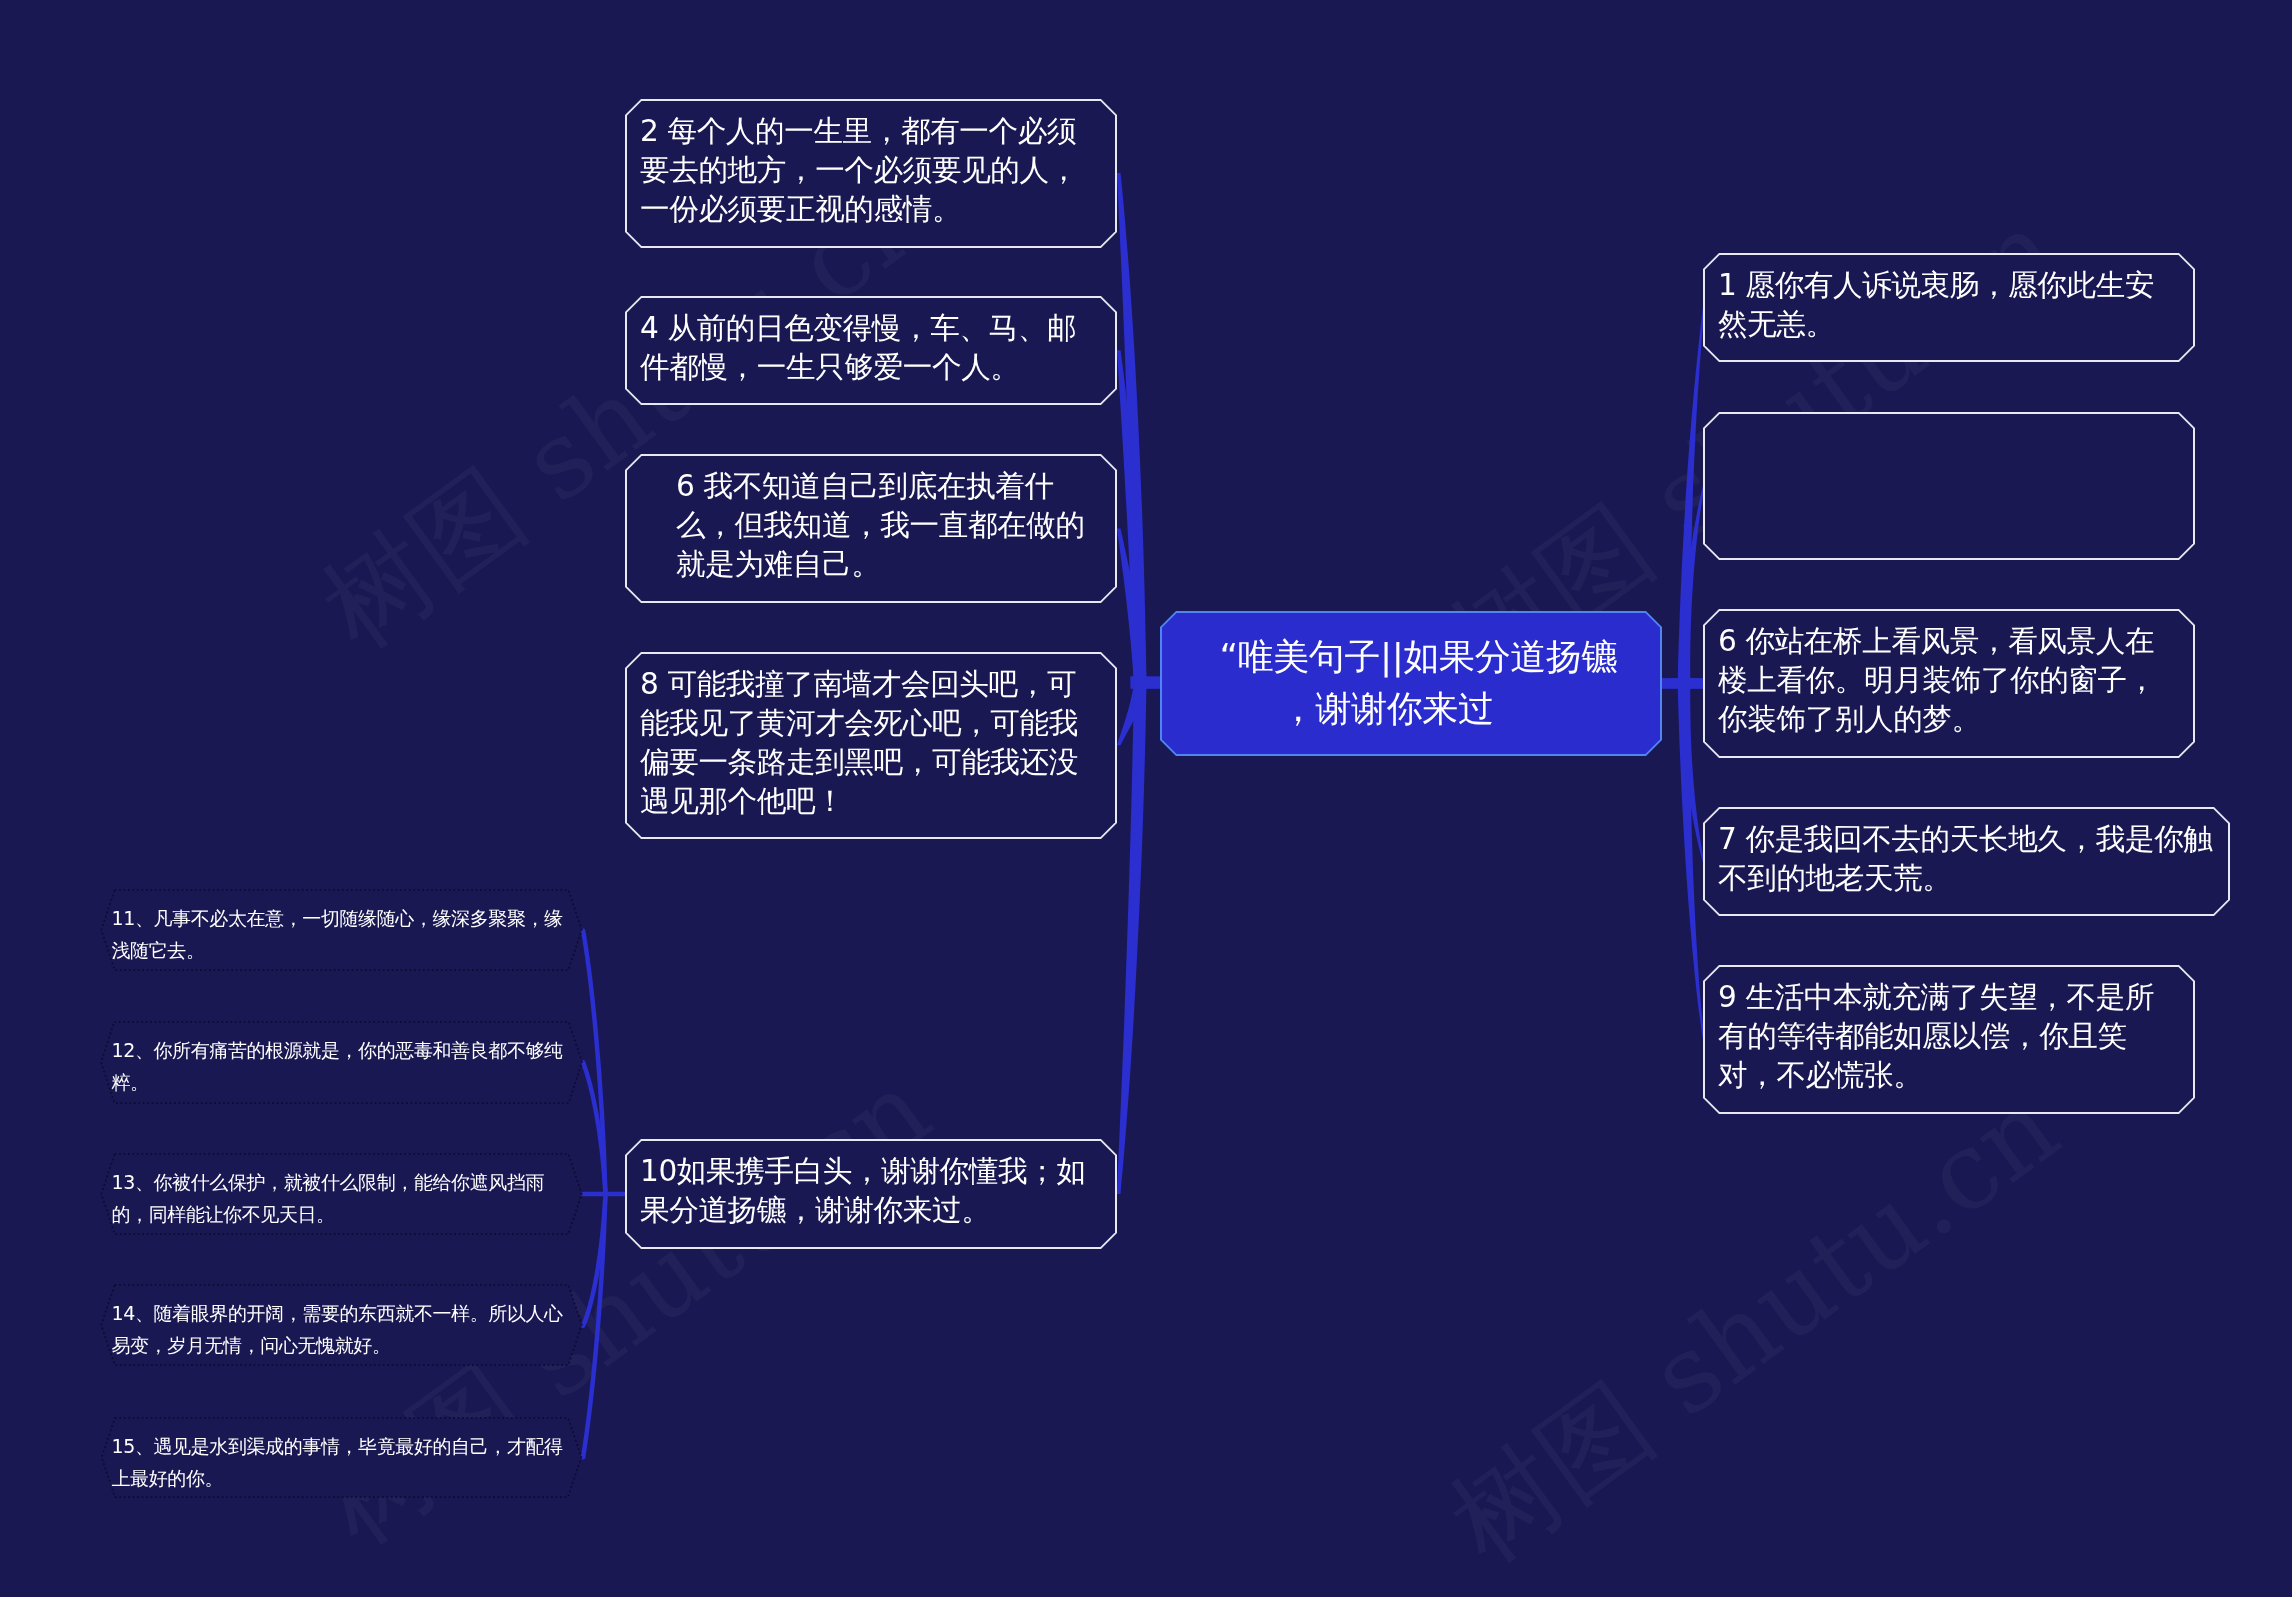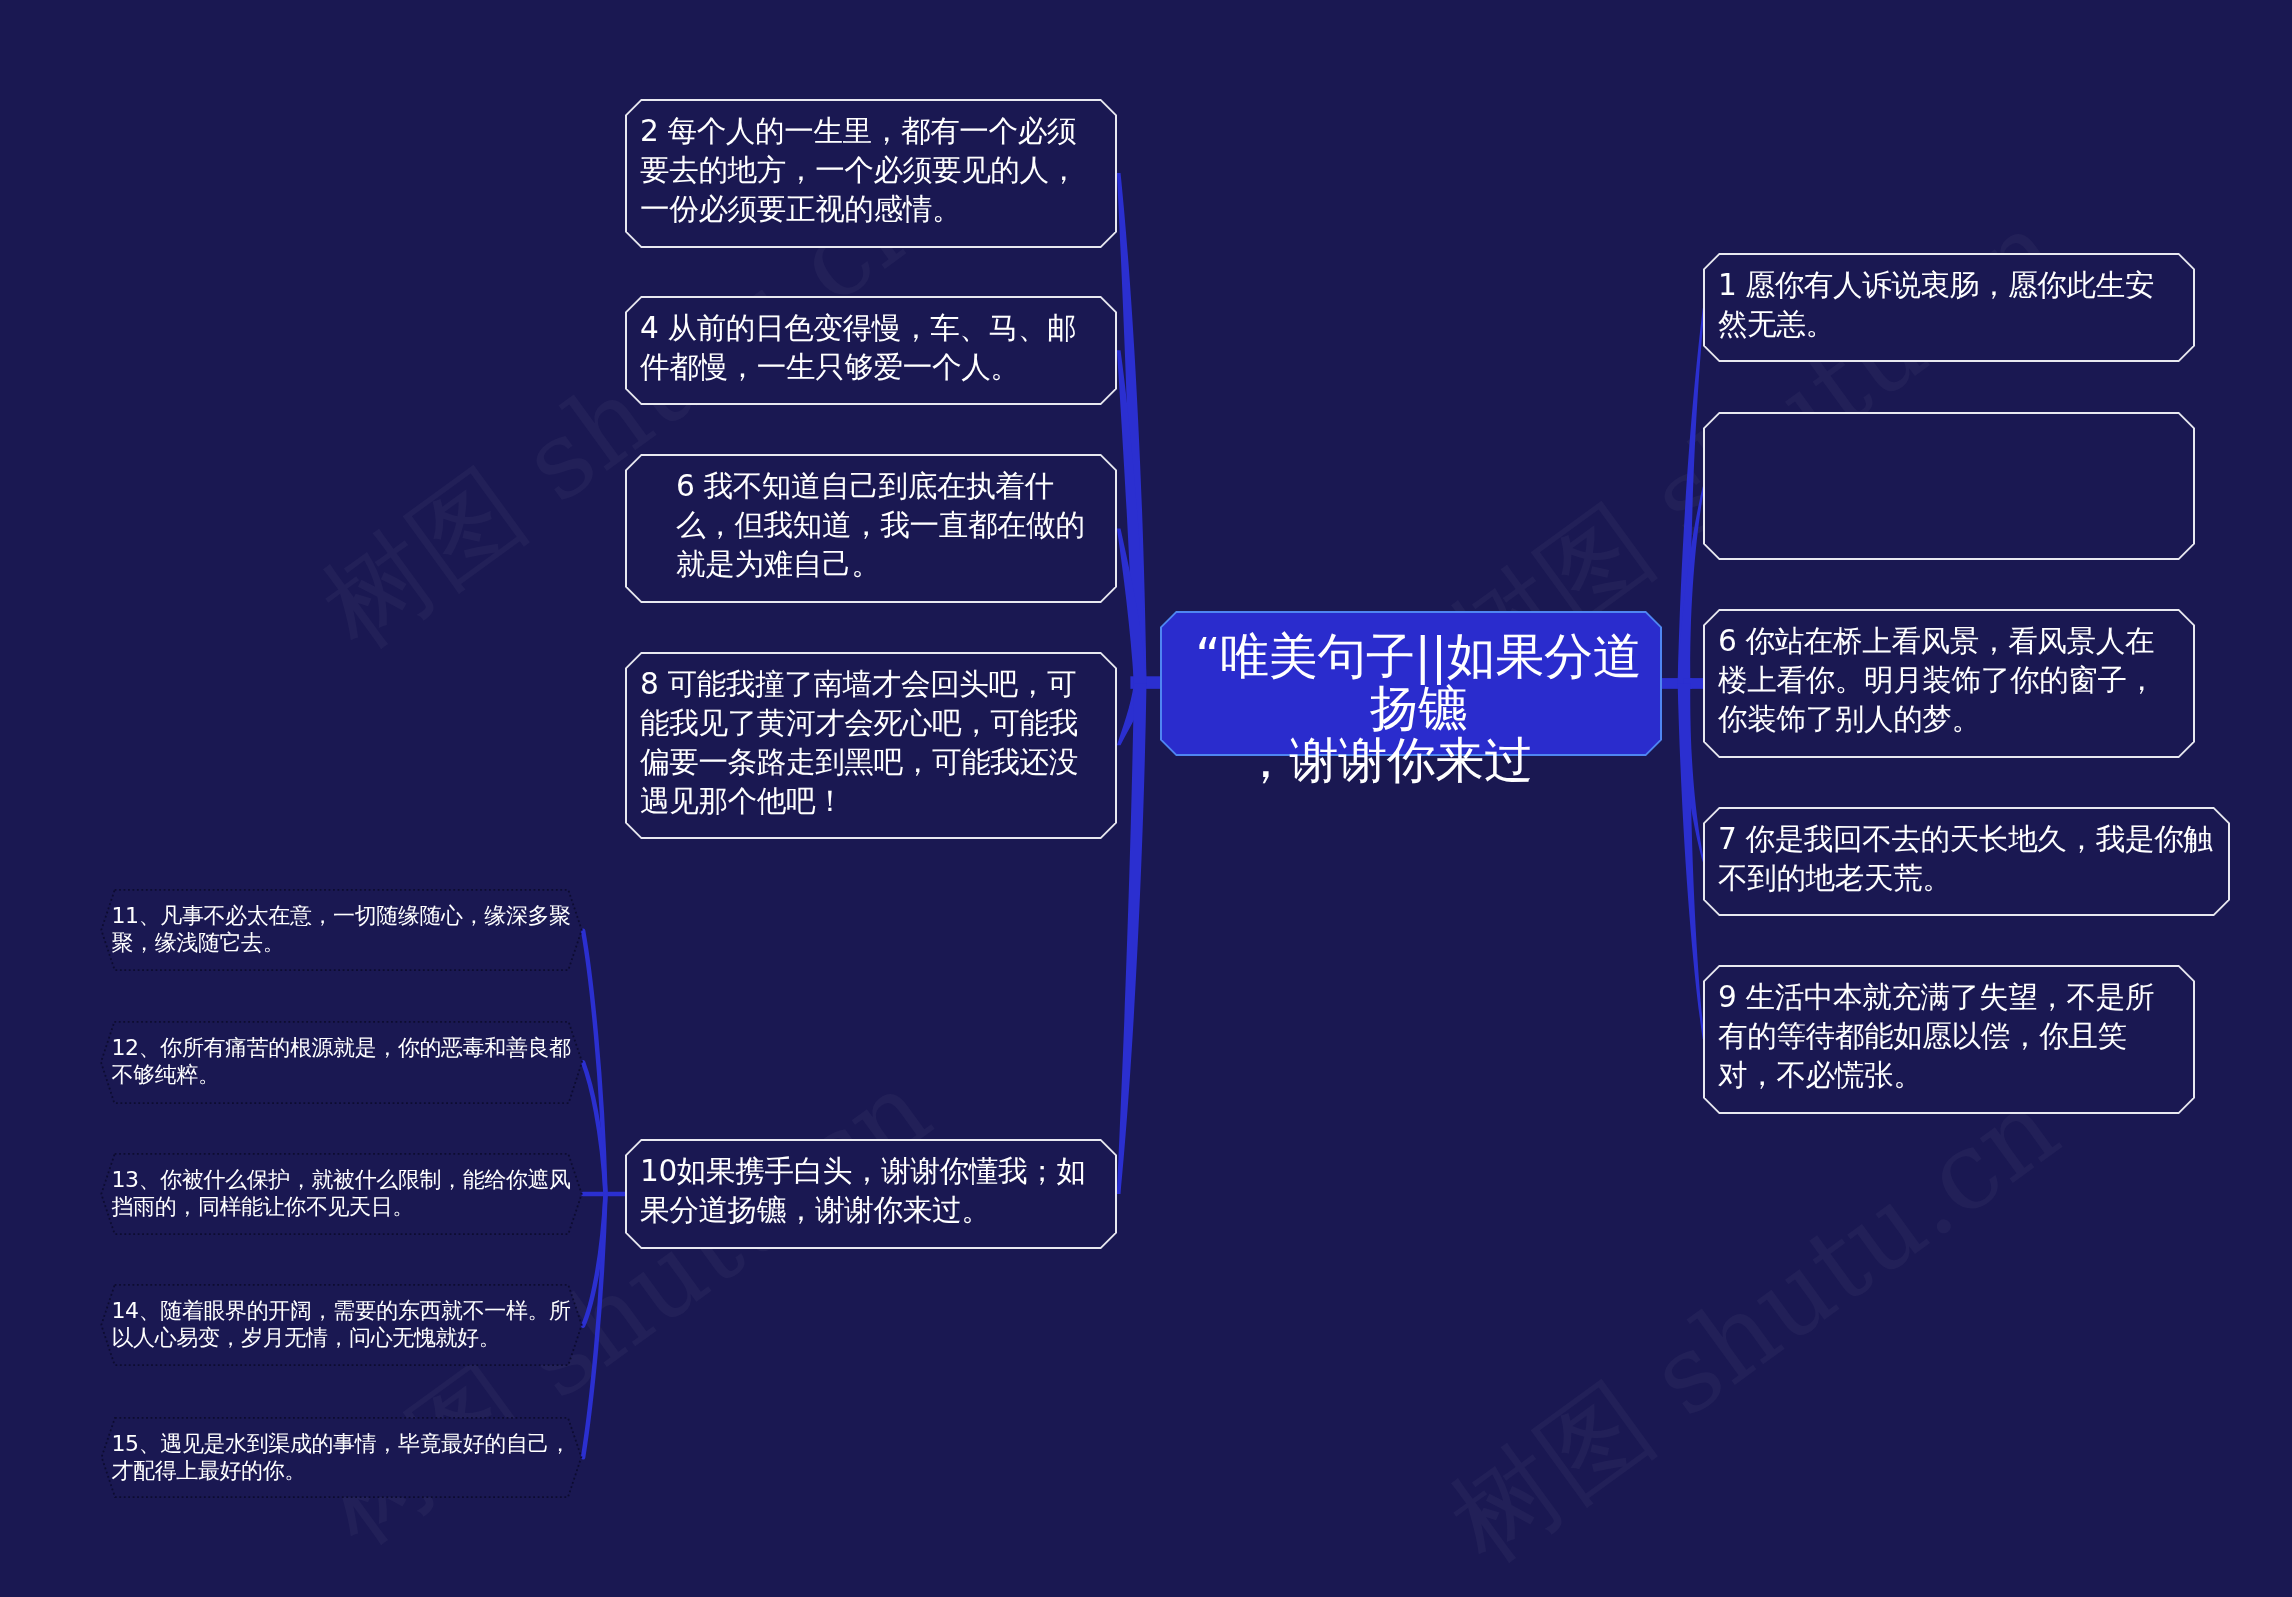--- a/index.html
+++ b/index.html
@@ -26,27 +26,27 @@
     position: absolute; inset: 1.8px; background: #1a1852;
     clip-path: polygon(15px 0, calc(100% - 15px) 0, 100% 15px, 100% calc(100% - 15px), calc(100% - 15px) 100%, 15px 100%, 0 calc(100% - 15px), 0 15px);
   }
   .node .txt {
     position: relative; padding: 12.5px 14.3px 0 15px;
     font-size: 29.6px; line-height: 39px; letter-spacing: -0.4px;
   }
   .central .oct-outer { background: #4f86f2; }
   .central .oct-inner { background: #2a2ccd; inset: 1.8px; }
   .central .txt {
-    position: relative; text-align: center; font-size: 49px; line-height: 52px;
+    position: relative; text-align: center; font-size: 36px; line-height: 52px;
     padding: 19.7px 12.5px 0 27px;
   }
   .sub { position: absolute; }
   .sub svg { position: absolute; left: 0; top: 0; }
   .sub .txt {
-    position: relative; padding: 12.5px 10.7px 0 12.5px; font-size: 22px; line-height: 27px;
+    position: relative; padding: 12.5px 10.7px 0 12.5px; font-size: 19px; line-height: 32px;
     letter-spacing: -0.4px;
   }
 </style>
 </head>
 <body>
 
 <div class="wm" style="left:269px; top:340px;">树图 shutu.cn</div>
 <div class="wm" style="left:1397px; top:376px;">树图 shutu.cn</div>
 <div class="wm" style="left:269px; top:1236px;">树图 shutu.cn</div>
 <div class="wm" style="left:1397px; top:1254px;">树图 shutu.cn</div>

